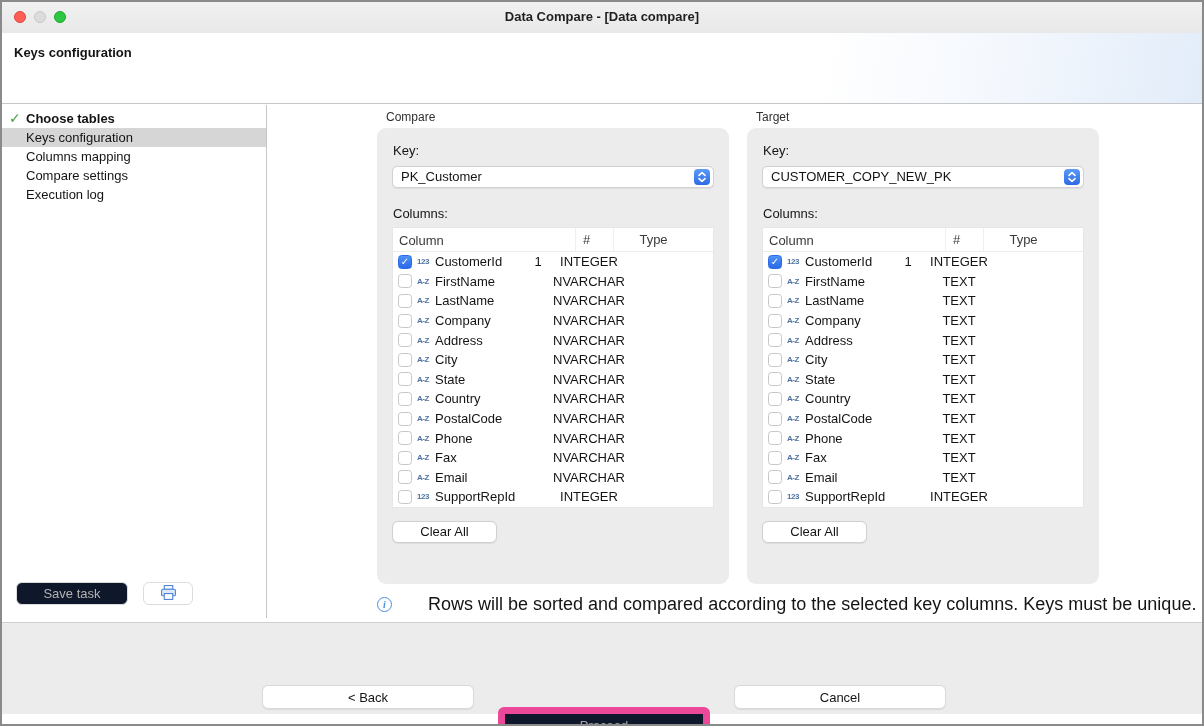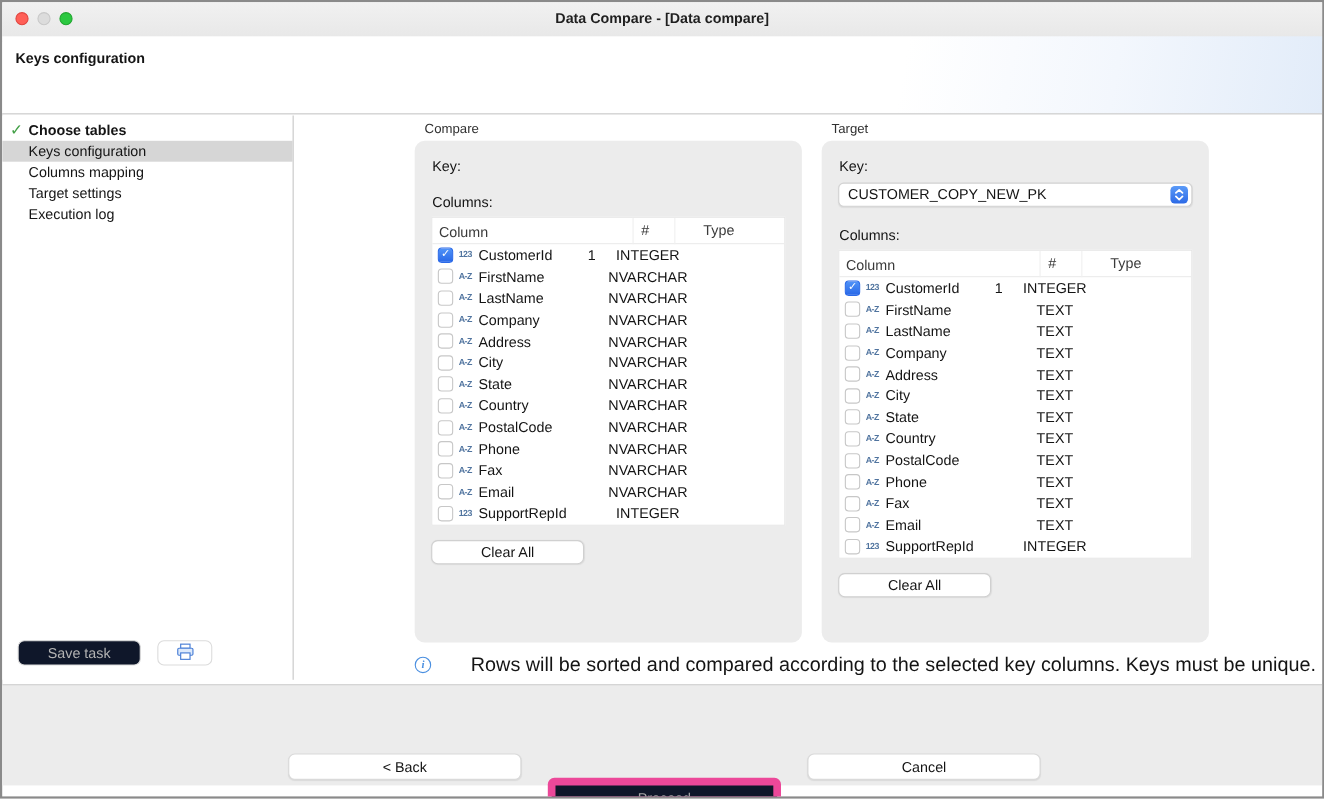--- a/index.html
+++ b/index.html
@@ -70,21 +70,21 @@
     height:19.6px; align-items:center; }
   .cbcell { display:flex; justify-content:flex-start; padding-left:5px; }
   .cb { width:14px; height:14px; border-radius:3.5px; background:#fff; border:1px solid #c7c7c7;
     display:inline-block; font-size:10px; line-height:12px; text-align:center; color:#fff; }
   .cb.on { background:linear-gradient(#4f92f7,#2a69e8); border-color:#2a69e8; font-weight:bold; }
   .typeicon { font-size:8px; font-weight:bold; color:#50749f; letter-spacing:-0.5px; }
   .cname { font-size:13px; }
   .cnum { text-align:center; font-size:13px; }
   .ctype { text-align:center; font-size:13px; }
 
-  .clear-btn { margin-top:13px; width:139px; height:22px; background:#fff;
+  .clear-btn { margin-top:13px; width:105px; height:22px; background:#fff;
     border:1px solid #d0d0d0; border-radius:6px; font-size:13px; text-align:center;
     line-height:20px; box-shadow:0 0.5px 1px rgba(0,0,0,.07); }
 
   .info-row { position:absolute; left:109px; top:489px; display:flex; align-items:center; gap:7px; }
   .info-icon { width:15px; height:15px; border-radius:50%; border:1px solid #4a8fe0;
     color:#4a8fe0; font-size:10px; line-height:13px; text-align:center;
     font-family:"Liberation Serif","DejaVu Serif",serif; font-style:italic; font-weight:bold; }
   .info-text { font-size:18px;margin-left:29px; }
 
   
@@ -116,41 +116,50 @@
 
   <div class="header">
     <div class="h-title">Keys configuration</div>
   </div>
 
   <div class="sidebar">
     <div class="steps">
         <div class="step completed"><span class="check-icon">✓</span><span>Choose tables</span></div>
         <div class="step selected"><span>Keys configuration</span></div>
         <div class="step normal"><span>Columns mapping</span></div>
-        <div class="step normal"><span>Target settings</span></div>
+        <div class="step normal"><span>Compare settings</span></div>
         <div class="step normal"><span>Execution log</span></div>
       </div>
     <div class="save-task">Save task</div>
     <div class="icon-btn">
       <span>
         <svg width="17" height="17" viewBox="0 0 16 16">
           <rect x="4" y="1.5" width="8" height="3.5" fill="#fff" stroke="#4a7fd6" stroke-width="1"></rect>
           <rect x="1.5" y="5" width="13" height="6" rx="1" fill="#dce9fb" stroke="#4a7fd6" stroke-width="1"></rect>
           <rect x="4" y="9" width="8" height="5.5" fill="#fff" stroke="#4a7fd6" stroke-width="1"></rect>
         </svg>
       </span>
     </div>
   </div>
 
   <div class="main">
 
     <div class="group source">
       <div class="group-label">Compare</div>
       <div class="group-box">
         <div class="field-label">Key:</div>
+        <div class="combo">
+          <span>PK_Customer</span>
+          <span class="stepper">
+            <svg width="10" height="12" viewBox="0 0 10 12">
+              <path d="M2 4.4 L5 1.6 L8 4.4" stroke="#fff" stroke-width="1.6" fill="none" stroke-linecap="round" stroke-linejoin="round"></path>
+              <path d="M2 7.6 L5 10.4 L8 7.6" stroke="#fff" stroke-width="1.6" fill="none" stroke-linecap="round" stroke-linejoin="round"></path>
+            </svg>
+          </span>
+        </div>
         <div class="cols-label">Columns:</div>
         <div class="tbl">
           <div class="thead">
             <span class="th-column">Column</span>
             <span class="th-num">#</span>
             <span class="th-type">Type</span>
             <span></span>
           </div>
           <div>
               <div class="trow">

